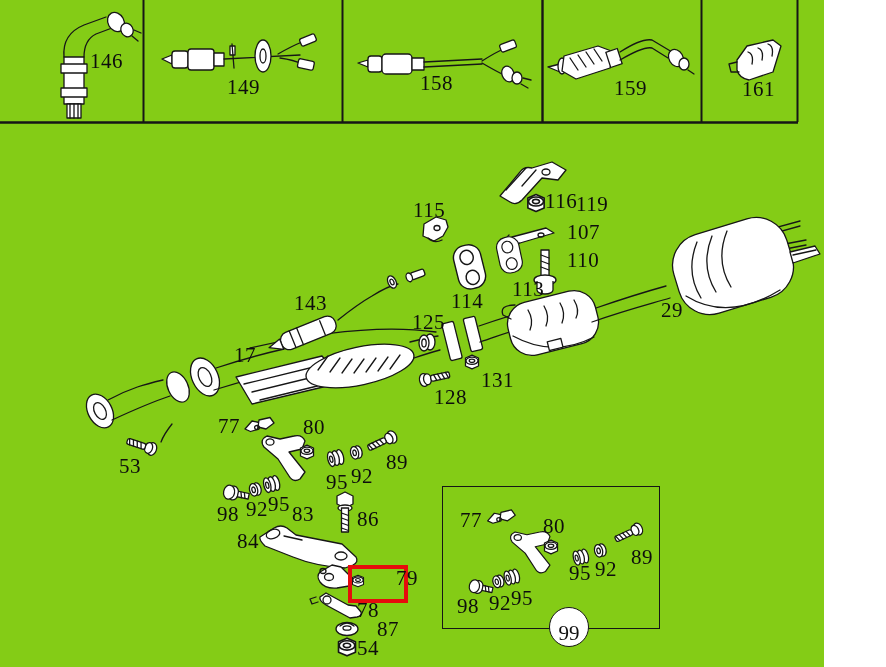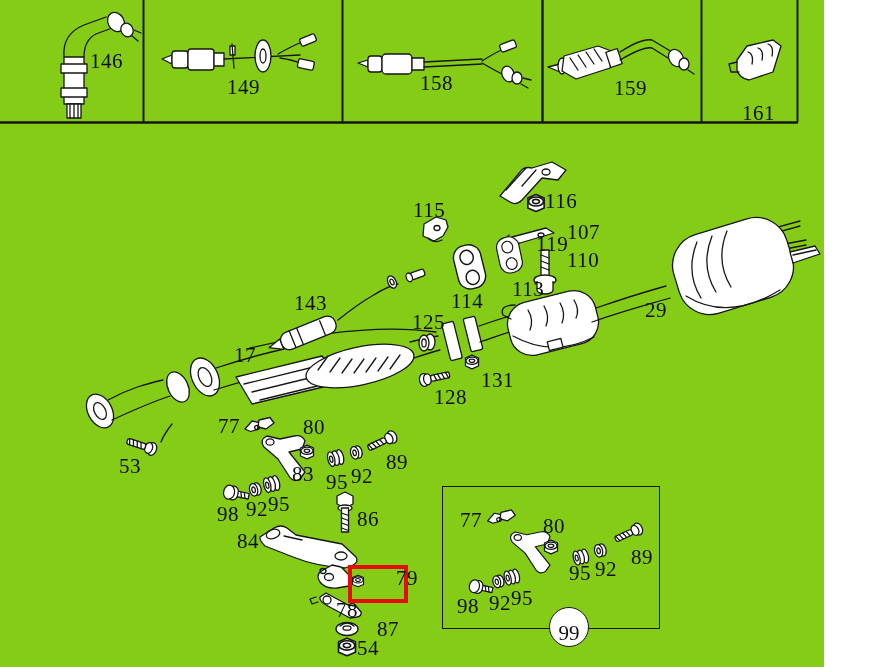--- a/index.html
+++ b/index.html
@@ -276,50 +276,50 @@
 
   <div id="inset-box" style="left: 442px; top: 486px; width: 216px; height: 141px;"></div>
 
   <div id="highlight-box" style="left: 348px; top: 565px; width: 52px; height: 30px; border: 4px solid rgb(230, 12, 12);"></div>
 
   <div id="callouts-top">
       <span class="callout" style="left: 90px; top: 51px;">146</span>
       <span class="callout" style="left: 227px; top: 77px;">149</span>
       <span class="callout" style="left: 420px; top: 73px;">158</span>
       <span class="callout" style="left: 614px; top: 78px;">159</span>
-      <span class="callout" style="left: 742px; top: 79px; margin-top: 24px;">161</span>
+      <span class="callout" style="left: 742px; top: 79px;">161</span>
     </div>
   <div id="callouts-main">
       <span class="callout" style="left: 413px; top: 200px; text-align: right;">115</span>
       <span class="callout" style="left: 545px; top: 163px; margin-top: 28px;">116</span>
-      <span class="callout" style="left: 536px; top: 194px; margin-top: 40px;">119</span>
+      <span class="callout" style="left: 576px; top: 194px;">119</span>
       <span class="callout" style="left: 567px; top: 222px;">107</span>
       <span class="callout" style="left: 567px; top: 250px;">110</span>
       <span class="callout" style="left: 506px; top: 279px; margin-left: 6px;">113</span>
       <span class="callout" style="left: 451px; top: 291px;">114</span>
       <span class="callout" style="left: 294px; top: 293px;">143</span>
       <span class="callout" style="left: 412px; top: 312px;">125</span>
-      <span class="callout" style="left: 645px; top: 300px;">29</span>
+      <span class="callout" style="left: 661px; top: 300px;">29</span>
       <span class="callout" style="left: 234px; top: 345px;">17</span>
       <span class="callout" style="left: 481px; top: 370px;">131</span>
       <span class="callout" style="left: 434px; top: 387px;">128</span>
       <span class="callout" style="left: 218px; top: 416px;">77</span>
       <span class="callout" style="left: 303px; top: 417px;">80</span>
       <span class="callout" style="left: 119px; top: 456px;">53</span>
       <span class="callout" style="left: 386px; top: 452px;">89</span>
       <span class="callout" style="left: 326px; top: 472px;">95</span>
       <span class="callout" style="left: 351px; top: 466px;">92</span>
-      <span class="callout" style="left: 292px; top: 464px;">83</span>
+      <span class="callout" style="left: 292px; top: 504px;">83</span>
       <span class="callout" style="left: 217px; top: 504px;">98</span>
       <span class="callout" style="left: 246px; top: 499px;">92</span>
       <span class="callout" style="left: 268px; top: 494px;">95</span>
       <span class="callout" style="left: 237px; top: 531px;">84</span>
       <span class="callout" style="left: 357px; top: 509px;">86</span>
       <span class="callout" style="left: 364px; top: 568px; margin-left: 32px;">79</span>
-      <span class="callout" style="left: 336px; top: 600px;">78</span>
+      <span class="callout" style="left: 357px; top: 600px;">78</span>
       <span class="callout" style="left: 357px; top: 619px; margin-left: 20px;">87</span>
       <span class="callout" style="left: 357px; top: 638px;">54</span>
     </div>
   <div id="callouts-inset">
       <span class="callout" style="left: 460px; top: 510px;">77</span>
       <span class="callout" style="left: 543px; top: 516px;">80</span>
       <span class="callout" style="left: 631px; top: 547px;">89</span>
       <span class="callout" style="left: 569px; top: 563px;">95</span>
       <span class="callout" style="left: 595px; top: 559px;">92</span>
       <span class="callout" style="left: 457px; top: 596px;">98</span>

